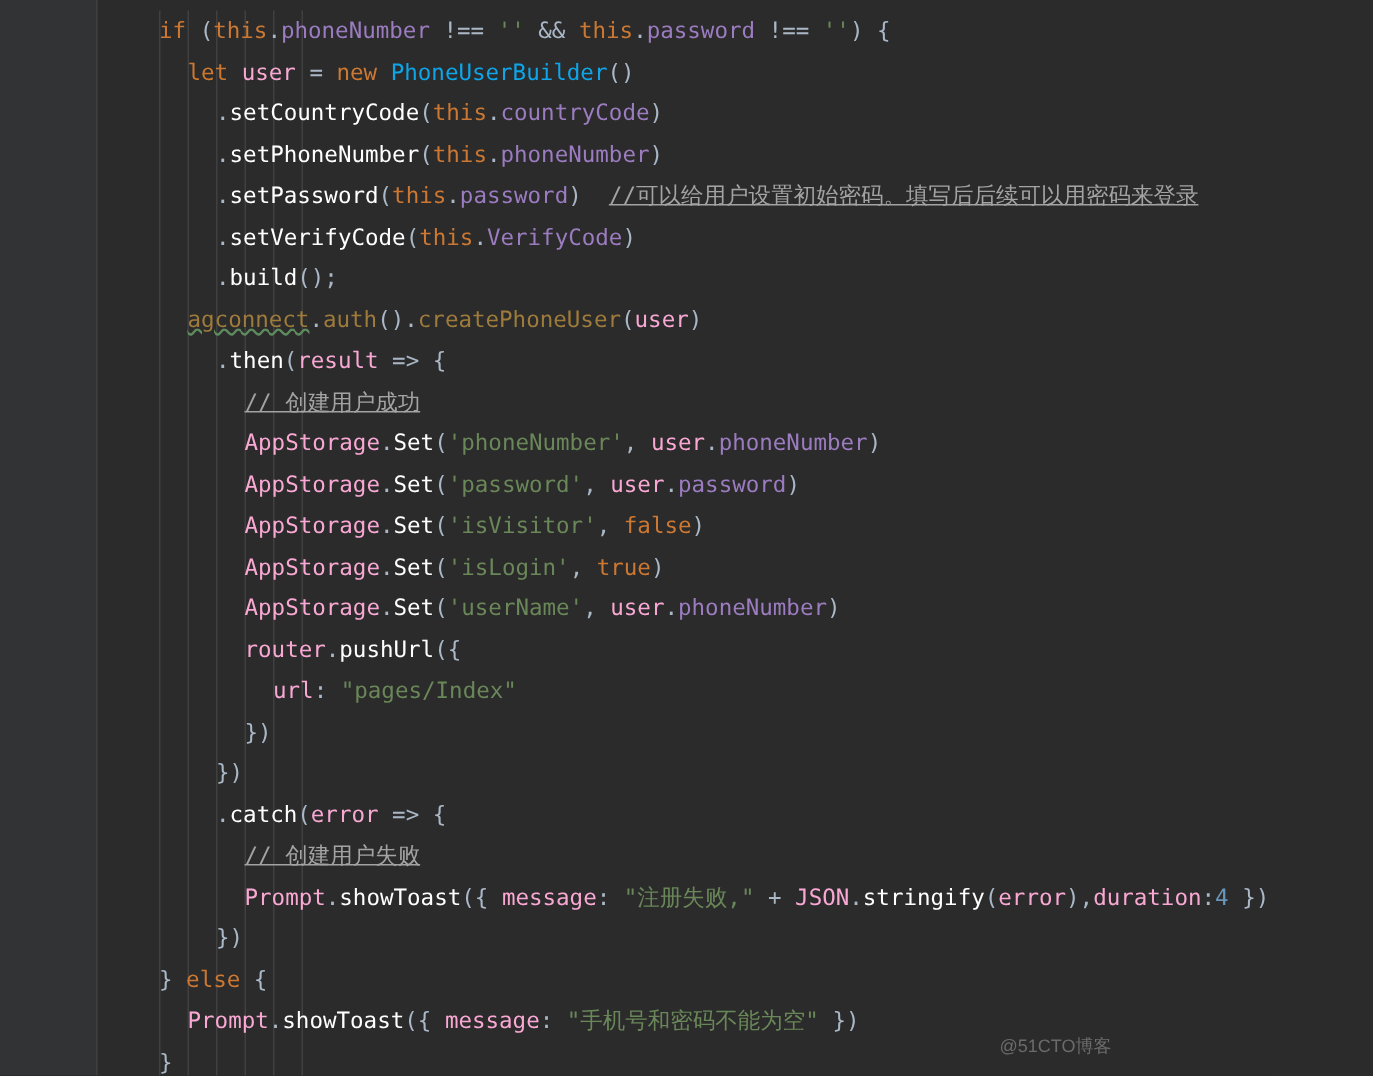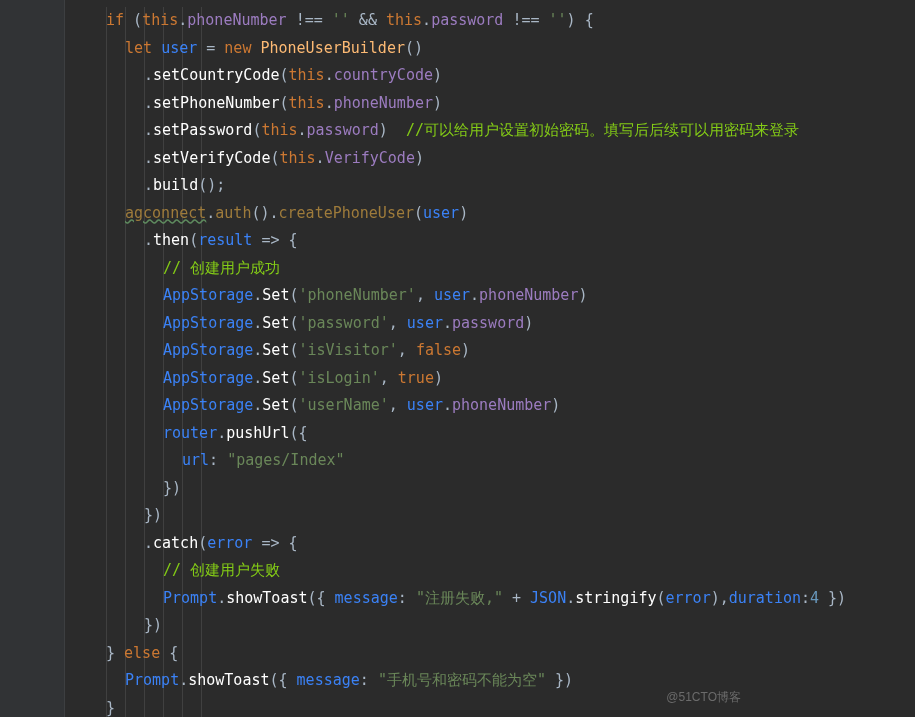--- a/index.html
+++ b/index.html
@@ -50,27 +50,27 @@
   }
   .guide {
     position: absolute;
     top: 0;
     width: 1px;
     background: #404040;
   }
 
   
   .kw     { color: #cc7832; }       
-  .def    { color: #3b82f6; }       
-  .type   { color: #fdba74; }       
+  .def    { color: #f9a8d4; }       
+  .type   { color: #0ea5e9; }       
   .fn     { color: #ffffff; }       
   .olive  { color: #9e7b3b; }       
   .prop   { color: #9c7cc0; }       
   .str    { color: #6a8759; }       
-  .cmt    { color: #84cc16; font-style: normal; }
+  .cmt    { color: #a3a3a3; font-style: normal; text-decoration: underline; }
   .num    { color: #6897bb; }
   .pun    { color: #a9b7c6; }
   .op     { color: #a9b7c6; }
   .wavy   { text-decoration-line: underline; text-decoration-style: wavy; text-decoration-color: #5e8b5e; margin-top: 19px; }
 
   .watermark {
     position: absolute;
     right: 8px;
     bottom: 6px;
     color: #6b6b6b;

